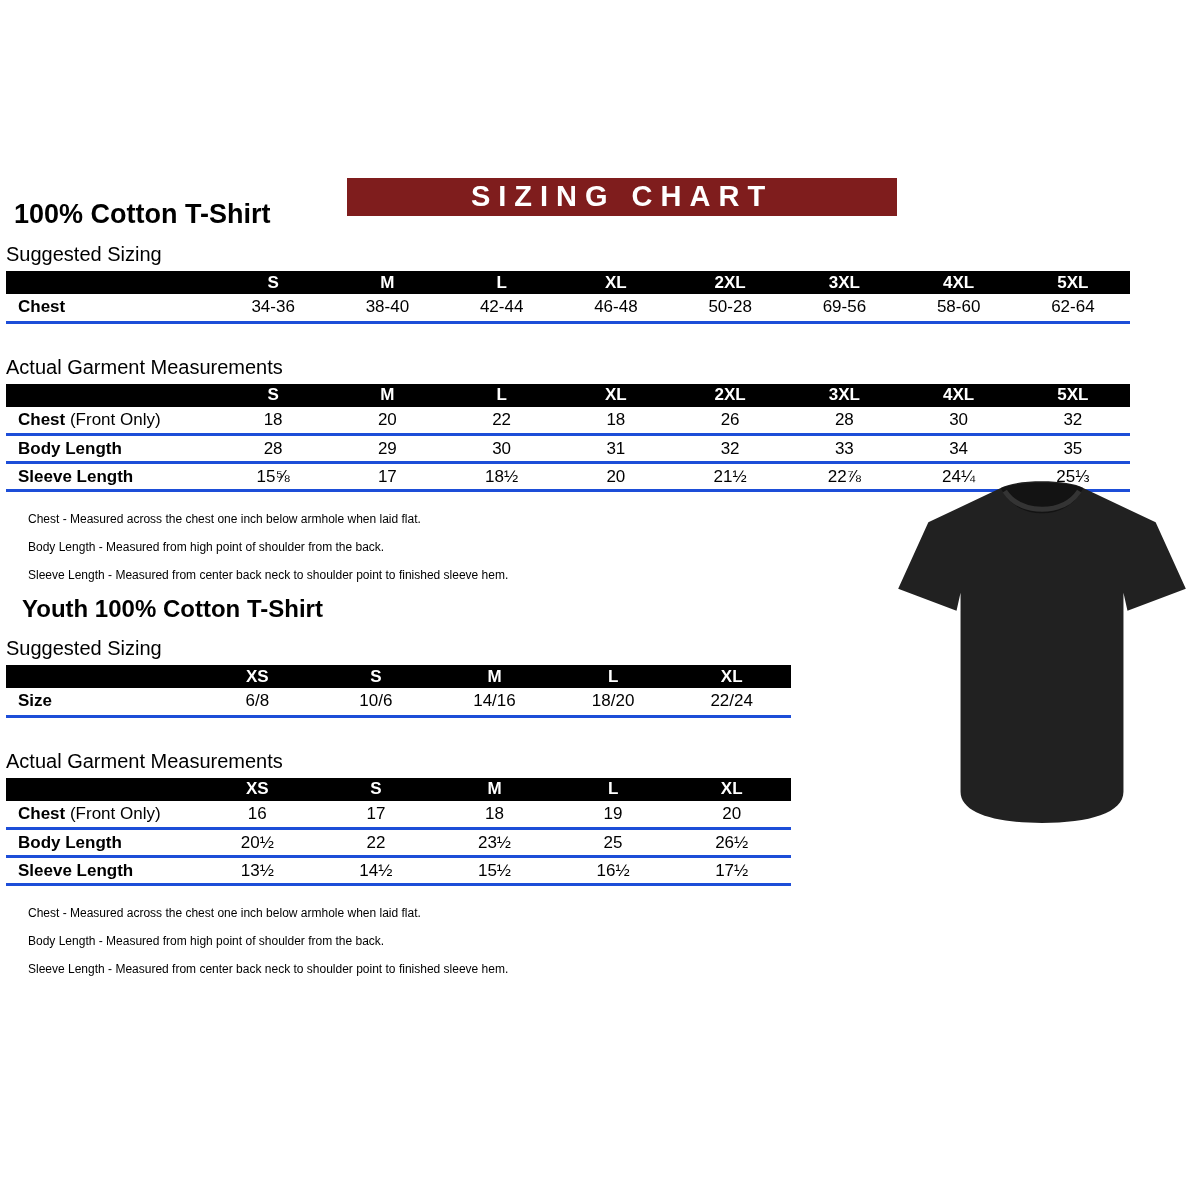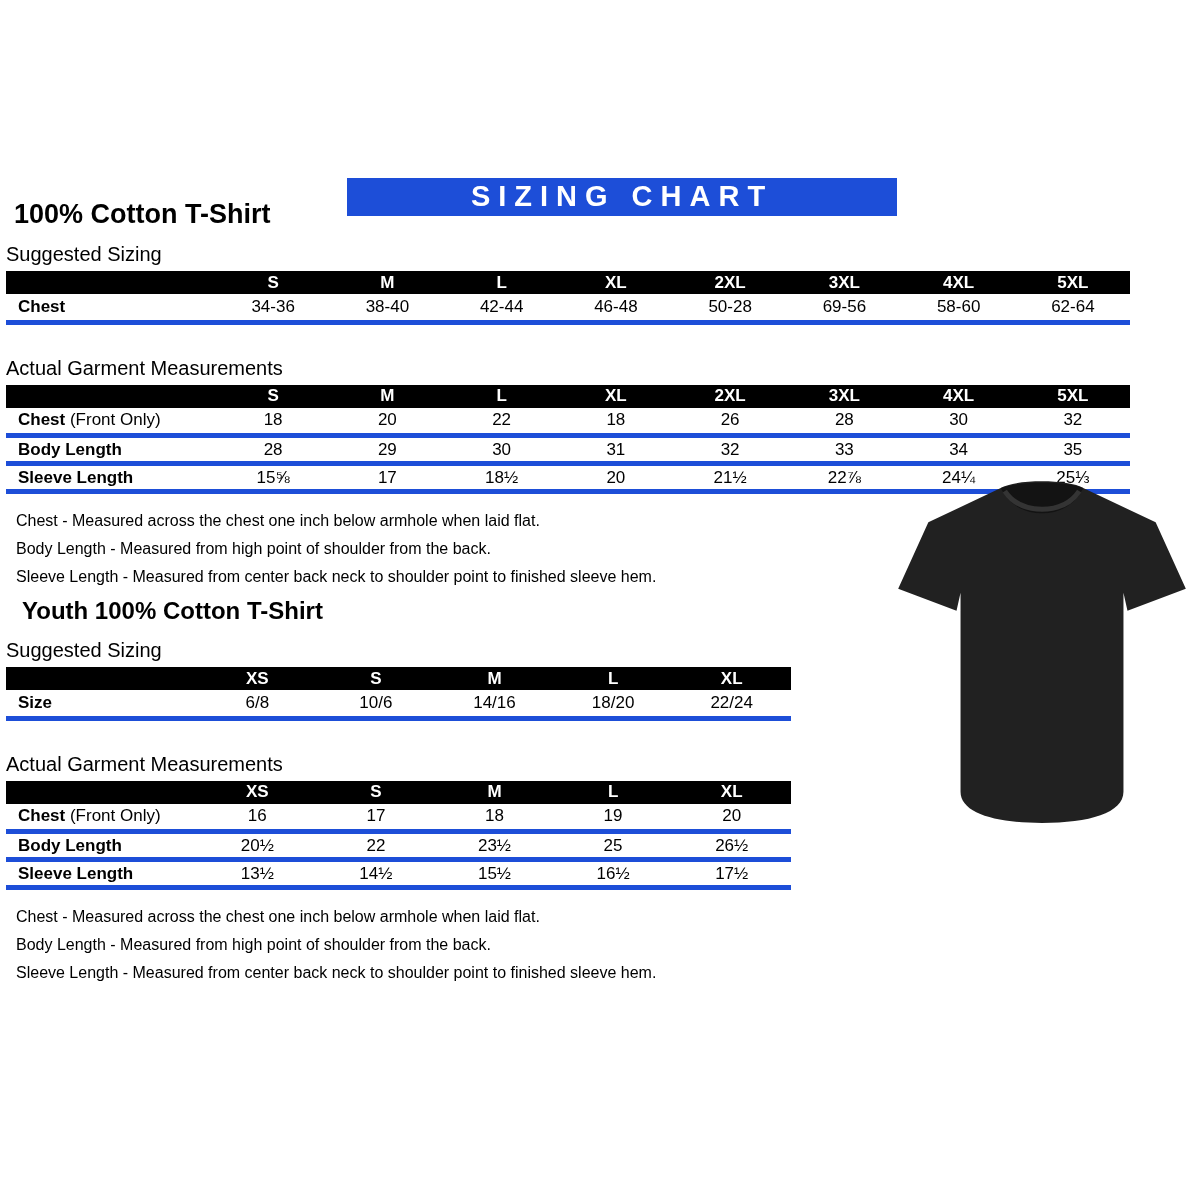--- a/index.html
+++ b/index.html
@@ -2,39 +2,39 @@
 <html><head>
 <meta charset="utf-8">
 <style>
   * { margin:0; padding:0; box-sizing:border-box; }
   html,body { width:1200px; height:1200px; background:#ffffff; font-family:"Liberation Sans", sans-serif; color:#000; }
   body { position:relative; overflow:hidden; }
   .content { position:absolute; top:163px; left:6px; width:1130px; }
 
   .topline { display:flex; align-items:center; }
   .adult-title { font-size:27px; font-weight:bold; margin-left:8px; width:333px;margin-top:36px; }
-  .banner { width:550px; height:38px; background:#1d4ed8; color:#fff; font-size:29px; font-weight:bold;
+  .banner { width:550px; height:38px; background:#7f1d1d; color:#fff; font-size:29px; font-weight:bold;
             letter-spacing:8px; display:flex; align-items:center; justify-content:center; }
 
   .section-heading { font-size:20px; font-weight:normal; margin:0 0 5px 0; }
   .gap-sm { margin-top:13px; }
   .gap-md { margin-top:32px; }
 
   table { border-collapse:collapse; table-layout:fixed; }
   .adult-table { width:1124px; }
   .youth-table { width:785px; }
   th { background:#000; color:#fff; font-size:17px; font-weight:bold; height:23px; padding:0; text-align:center; }
-  td { font-size:17px; height:28px; text-align:center; border-bottom:5px solid #1d4ed8; padding:0; }
+  td { font-size:17px; height:28px; text-align:center; border-bottom:3px solid #1d4ed8; padding:0; }
   td.label-cell { text-align:left; padding-left:12px; }
   .bold { font-weight:bold; }
   .adult-table col.label-col { width:210px; }
   .youth-table col.label-col { width:192px; }
 
   .notes { margin-top:19px; }
-  .notes p { font-size:16px; margin:0 0 12px 10px; line-height:16px; }
+  .notes p { font-size:12px; margin:0 0 12px 22px; line-height:16px; }
 
   .youth-title { font-size:24px; font-weight:bold; margin-top:12px; margin-bottom:14px; margin-left:16px; }
 
   .tshirt-wrap { position:absolute; left:896px; top:474px; width:292px; height:352px; }
   .tshirt-wrap svg { width:100%; height:100%; display:block; }
 </style>
 </head>
 <body>
 
 <div class="content">

